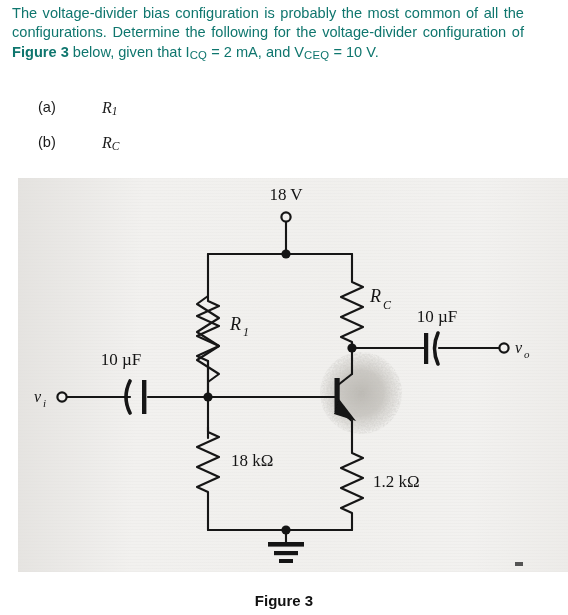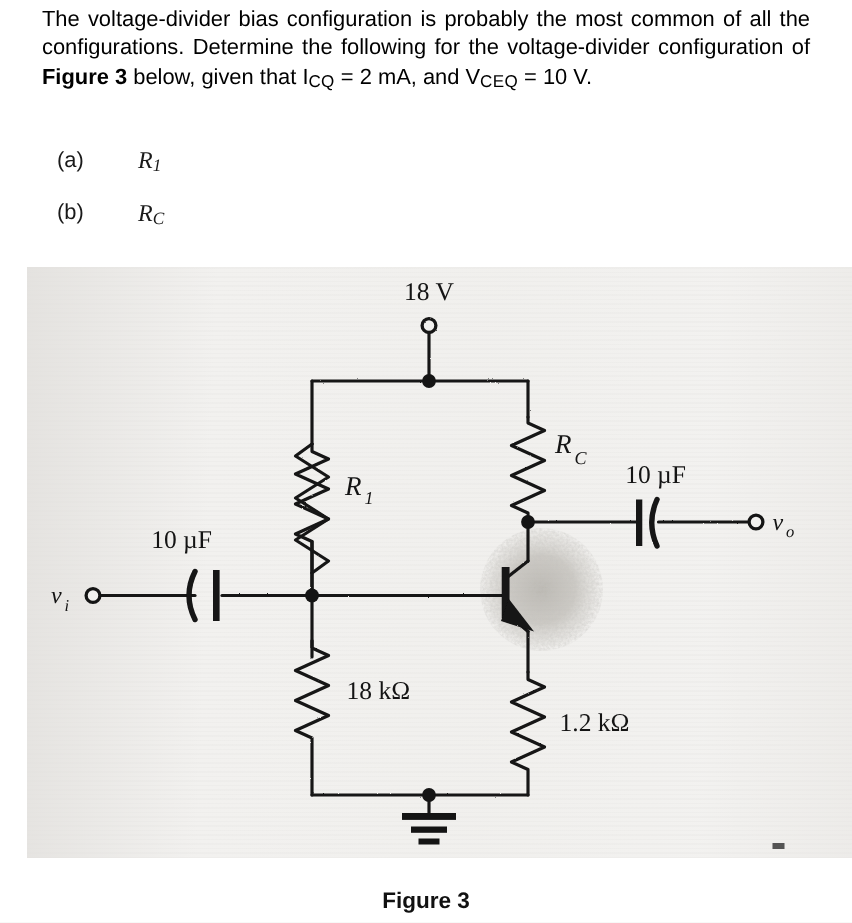--- a/index.html
+++ b/index.html
@@ -8,37 +8,37 @@
     background:#ffffff;
     font-family:"Liberation Sans", sans-serif;
     color:#111;
     overflow:hidden;
     position:relative;
   }
 
   
   #problem{
     position:absolute;
-    left:28px; top:4px; width:512px;
+    left:12px; top:4px; width:512px;
     font-size:14.6px;
     line-height:19.4px;
     text-align:justify;
-    color:#000000;
+    color:#0f766e;
   }
   #problem .bold{font-weight:bold;}
   .sub{font-size:0.78em;vertical-align:-0.18em;letter-spacing:0.2px;}
 
   
   .part{
     position:absolute;
     font-size:14.6px;
     color:#1a1a1a;
   }
   .part .tag{position:absolute;left:0;top:0;}
-  .part .body{position:absolute;left:54px;top:0;font-style:italic;font-family:"Liberation Serif",serif;font-size:16px;}
+  .part .body{position:absolute;left:64px;top:0;font-style:italic;font-family:"Liberation Serif",serif;font-size:16px;}
   .part .body .sb{font-style:italic;font-size:0.72em;vertical-align:-0.2em;}
   #part-a{left:38px;top:99px;width:200px;height:22px;}
   #part-b{left:38px;top:134px;width:200px;height:22px;}
 
   
   #figure-panel{
     position:absolute;
     left:18px; top:178px;
     width:532px; height:394px;
     background:#f1f0ee;

